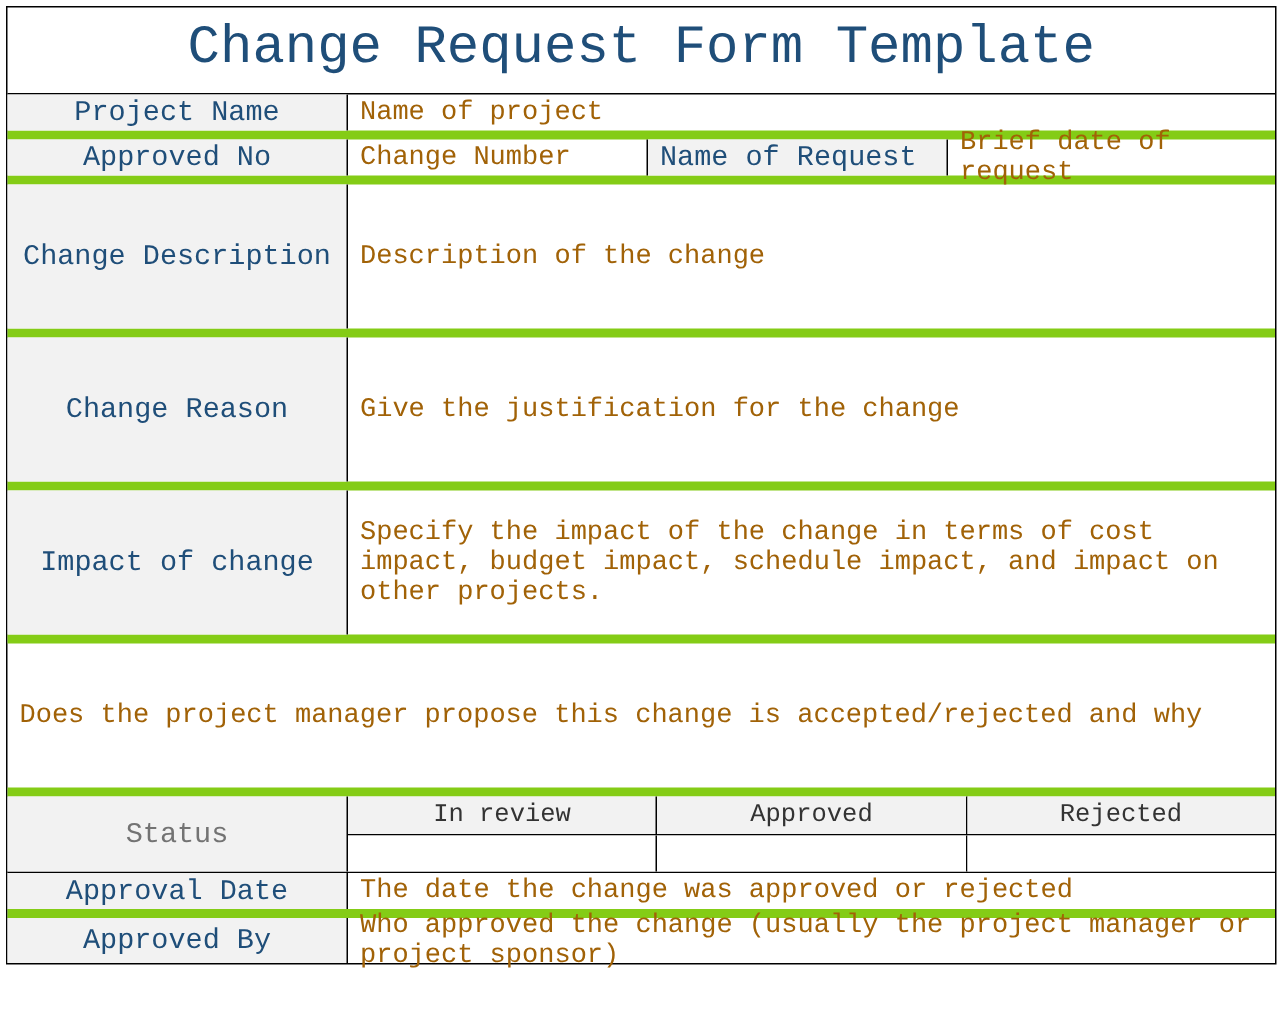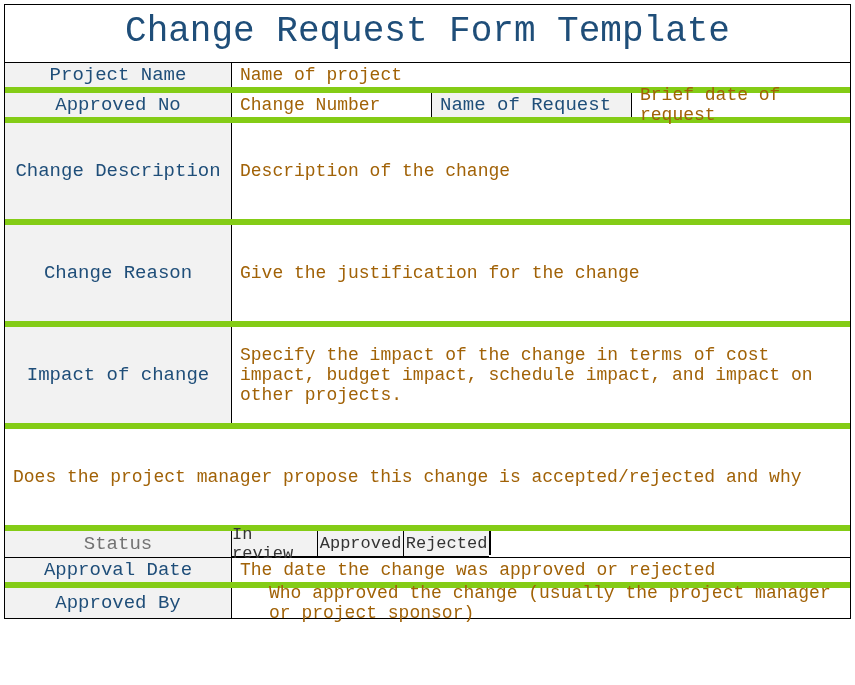--- a/index.html
+++ b/index.html
@@ -27,21 +27,20 @@
       color: #1f4e79;
       font-size: 36px;
       font-weight: 400;
     }
     .row {
       display: flex;
       border-bottom: 6px solid #84cc16;
     }
     .row:last-child {
       border-bottom: none;
-      gap: 29px;
     }
     .label-cell {
       background: #f2f2f2;
       color: #1f4e79;
       font-size: 19px;
       display: flex;
       align-items: center;
       justify-content: center;
       text-align: center;
       border-right: 1px solid #000;
@@ -93,21 +92,21 @@
       color: #737373;
       font-size: 19px;
       display: flex;
       align-items: center;
       justify-content: center;
       border-right: 1px solid #000;
     }
     .status-right {
       flex: 1;
       display: flex;
-      flex-direction: row;
+      flex-direction: column;
     }
     .status-header-row {
       display: flex;
       height: 26px;
       border-bottom: 1px solid #000;
     }
     .status-empty-row {
       display: flex;
       height: 24px;
     }

